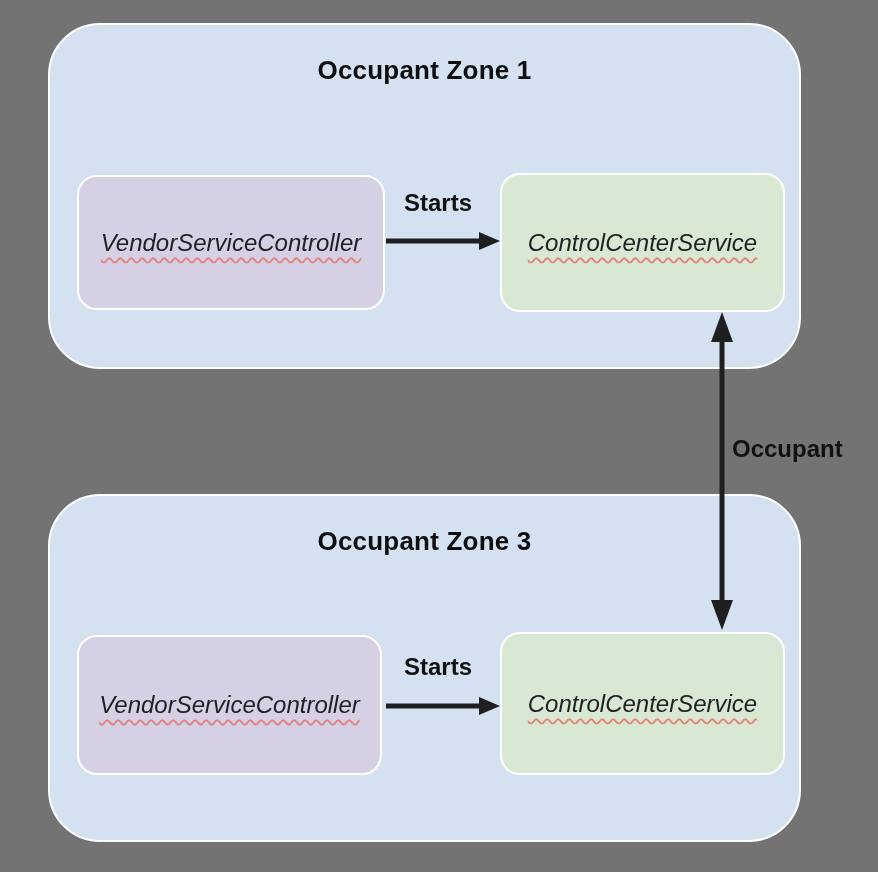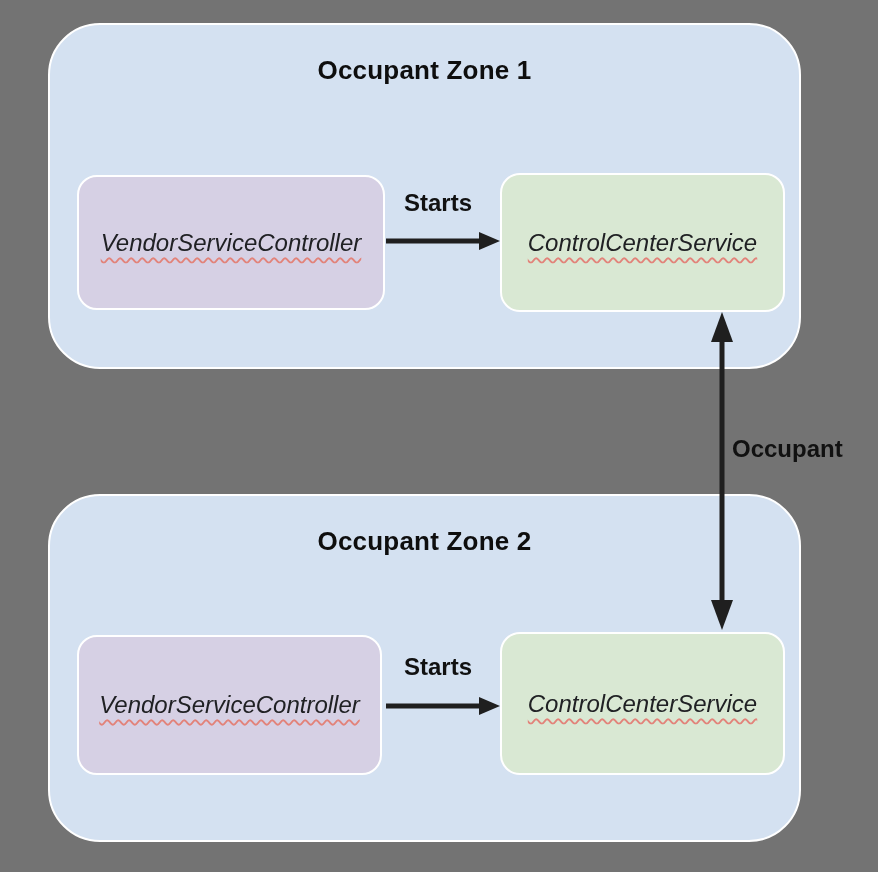--- a/index.html
+++ b/index.html
@@ -74,21 +74,21 @@
 </head>
 <body>
 
 <div class="canvas">
 
   <div class="zone zone--1">
     <div class="zone-title">Occupant Zone 1</div>
   </div>
 
   <div class="zone zone--2">
-    <div class="zone-title">Occupant Zone 2</div>
+    <div class="zone-title">Occupant Zone 3</div>
   </div>
 
   <div class="node node--vendor node--vendor1">
     <span class="squiggle">VendorServiceController</span>
   </div>
   <div class="node node--control node--control1">
     <span class="squiggle">ControlCenterService</span>
   </div>
 
   <div class="node node--vendor node--vendor2">

